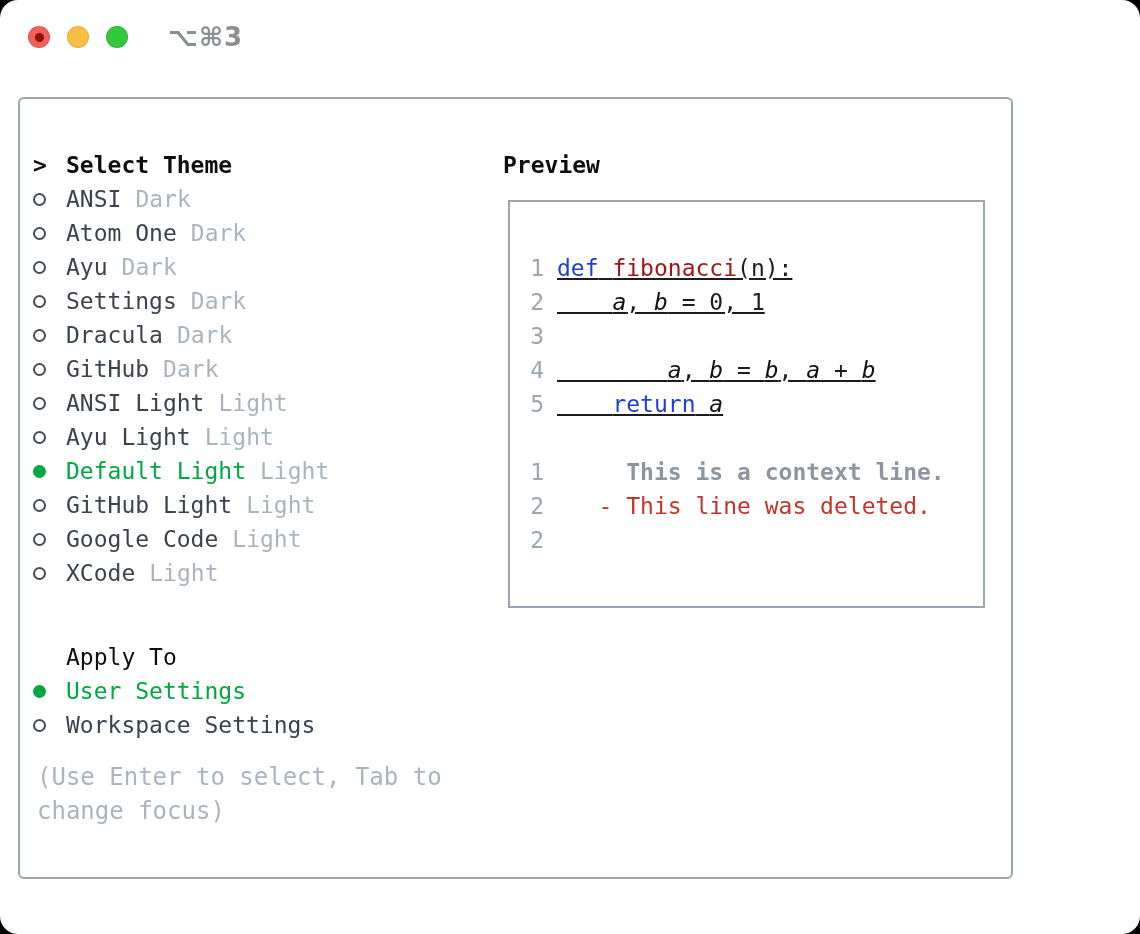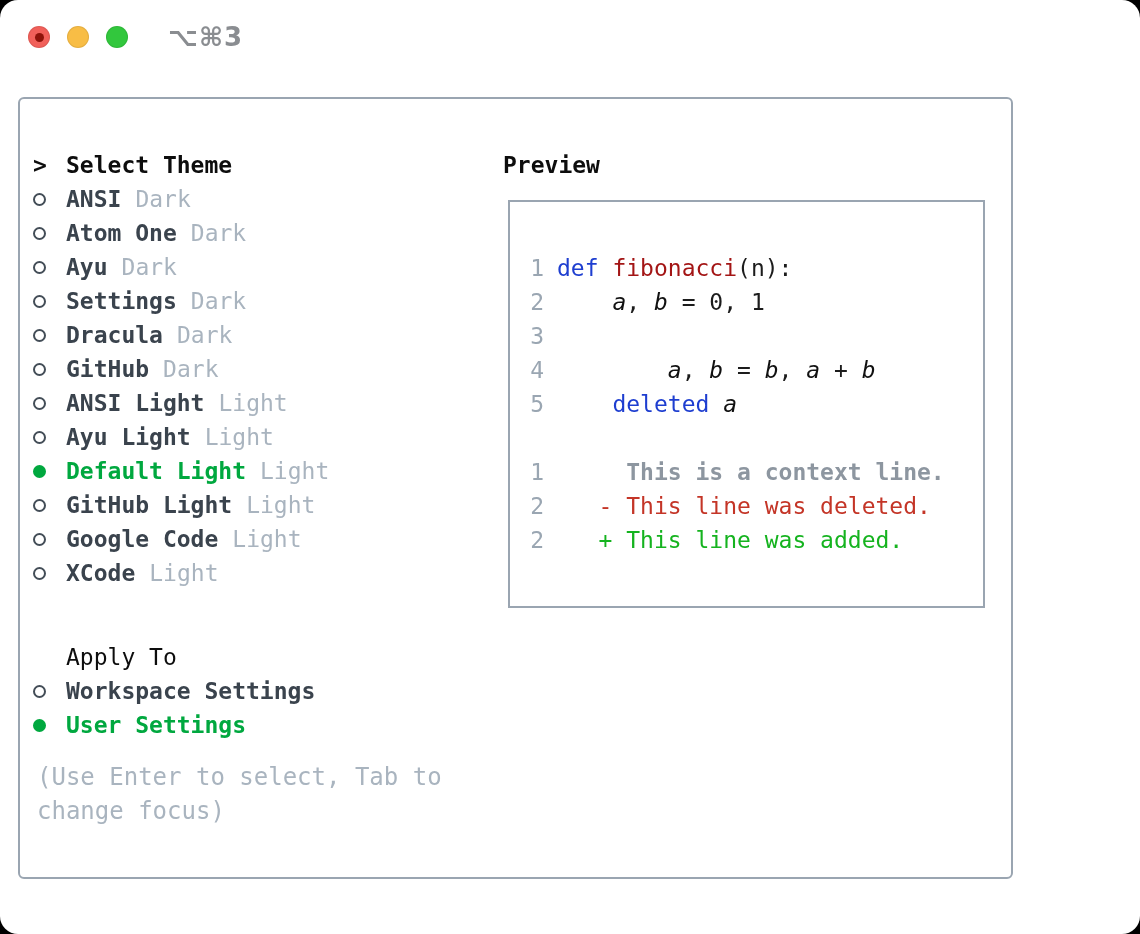--- a/index.html
+++ b/index.html
@@ -33,36 +33,36 @@
 
   
   .panel{position:absolute;left:18px;top:97px;width:995px;height:782px;border:2px solid var(--border-gray);border-radius:6px;background:#fff;}
 
   .row{height:34px;display:flex;align-items:center;font-size:23px;color:var(--text-dark);white-space:pre;}
   .marker{width:33px;display:flex;align-items:center;flex:0 0 33px;}
   .prompt{font-weight:700;color:var(--heading);font-size:23px;}
   .radio{width:13px;height:13px;border:2px solid #434d57;border-radius:50%;background:transparent;}
   .radio.filled{background:var(--accent-green);border-color:var(--accent-green);}
   .list-heading{font-weight:700;color:var(--heading);}
-  .item-name{color:var(--text-dark);font-weight:bold;}
+  .item-name{color:var(--text-dark);}
   .item-name.green{color:var(--accent-green);}
   .variant{color:var(--muted);margin-left:14px;}
 
   .theme-list{position:absolute;left:13px;top:49px;}
   .apply-section{position:absolute;left:13px;top:541px;}
   .apply-heading{color:var(--heading);}
   .hint{position:absolute;left:17px;top:661px;width:420px;font-size:24px;line-height:34px;color:var(--muted);}
 
   
   .preview-heading{position:absolute;left:483px;top:49px;height:34px;display:flex;align-items:center;font-size:23px;font-weight:700;color:var(--heading);}
   .preview-box{position:absolute;left:488px;top:101px;width:477px;height:408px;border:2px solid var(--border-gray);background:#fff;}
   .code-lines{position:absolute;left:0;top:49px;width:100%;}
   .crow{height:34px;display:flex;align-items:center;padding-left:20px;font-size:23px;white-space:pre;}
   .lnum{flex:0 0 14px;width:14px;margin-right:13px;color:var(--linenum);text-align:right;}
-  .code{color:#1c1c1c;}
+  .code{color:#1c1c1c;text-decoration:underline;}
   .seg-kw{color:var(--kw-blue);}
   .seg-fn{color:var(--fn-red);}
   .seg-var{font-style:italic;color:#111;}
   .diff-context{color:var(--context);font-weight:bold;}
   .diff-deleted{color:var(--del-red);}
   .diff-added{color:var(--add-green);}
   .gap-row{height:34px;}
 </style>
 </head>
 <body>
@@ -91,36 +91,36 @@
         <div class="row item"><span class="marker"><span class="radio"></span></span><span class="item-name">ANSI Light</span><span class="variant">Light</span></div>
         <div class="row item"><span class="marker"><span class="radio"></span></span><span class="item-name">Ayu Light</span><span class="variant">Light</span></div>
         <div class="row item"><span class="marker"><span class="radio filled"></span></span><span class="item-name green">Default Light</span><span class="variant">Light</span></div>
         <div class="row item"><span class="marker"><span class="radio"></span></span><span class="item-name">GitHub Light</span><span class="variant">Light</span></div>
         <div class="row item"><span class="marker"><span class="radio"></span></span><span class="item-name">Google Code</span><span class="variant">Light</span></div>
         <div class="row item"><span class="marker"><span class="radio"></span></span><span class="item-name">XCode</span><span class="variant">Light</span></div>
       </div>
 
     <div class="apply-section" id="apply-section">
         <div class="row"><span class="marker"></span><span class="apply-heading">Apply To</span></div>
+        <div class="row item"><span class="marker"><span class="radio filled"></span></span><span class="item-name green">User Settings</span></div>
         <div class="row item"><span class="marker"><span class="radio"></span></span><span class="item-name">Workspace Settings</span></div>
-        <div class="row item"><span class="marker"><span class="radio filled"></span></span><span class="item-name green">User Settings</span></div>
       </div>
 
     <div class="hint">(Use Enter to select, Tab to change focus)</div>
 
     <div class="preview-heading">Preview</div>
 
     <div class="preview-box">
       <div class="code-lines" id="code-lines">
           <div class="crow"><span class="lnum">1</span><span class="code"><span class="seg-kw">def</span><span> </span><span class="seg-fn">fibonacci</span><span>(n):</span></span></div>
           <div class="crow"><span class="lnum">2</span><span class="code"><span>    </span><span class="seg-var">a</span><span>, </span><span class="seg-var">b</span><span> = 0, 1</span></span></div>
           <div class="crow"><span class="lnum">3</span></div>
           <div class="crow"><span class="lnum">4</span><span class="code"><span>        </span><span class="seg-var">a</span><span>, </span><span class="seg-var">b</span><span> = </span><span class="seg-var">b</span><span>, </span><span class="seg-var">a</span><span> + </span><span class="seg-var">b</span></span></div>
-          <div class="crow"><span class="lnum">5</span><span class="code"><span>    </span><span class="seg-kw">deleted</span><span> </span><span class="seg-var">a</span></span></div>
+          <div class="crow"><span class="lnum">5</span><span class="code"><span>    </span><span class="seg-kw">return</span><span> </span><span class="seg-var">a</span></span></div>
           <div class="gap-row"></div>
           <div class="crow"><span class="lnum">1</span><span class="diff-context">     This is a context line.</span></div>
           <div class="crow"><span class="lnum">2</span><span class="diff-deleted">   - This line was deleted.</span></div>
-          <div class="crow"><span class="lnum">2</span><span class="diff-added">   + This line was added.</span></div>
+          <div class="crow"><span class="lnum">2</span></div>
         </div>
     </div>
 
   </div>
 </div>
 
 </body></html>

